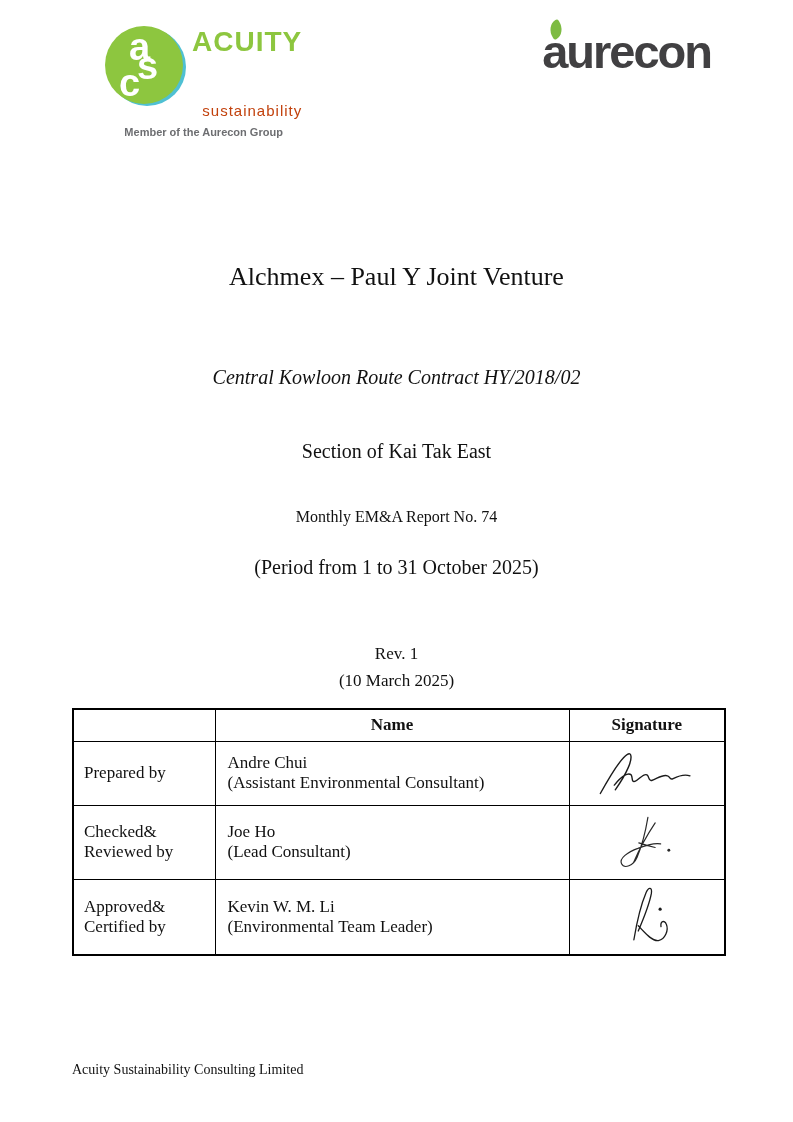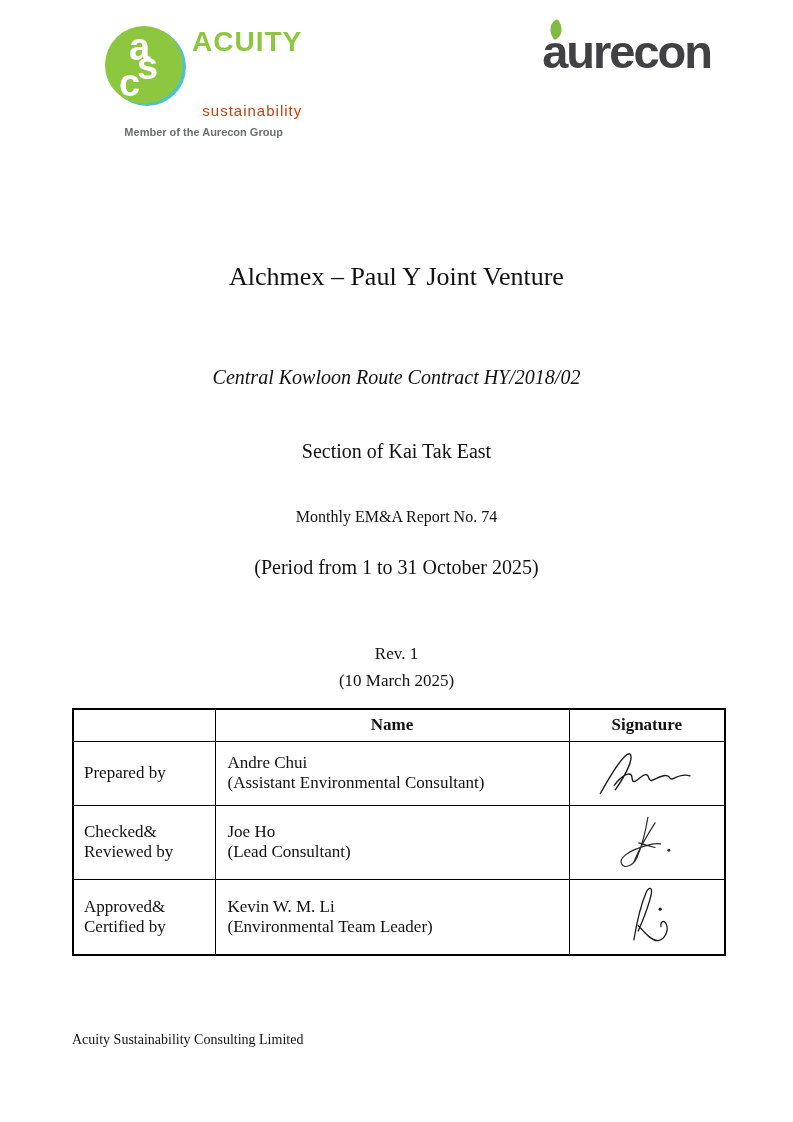--- a/index.html
+++ b/index.html
@@ -75,21 +75,21 @@
   .role-cell { padding: 6px 12px 6px 10px; }
   .role-line { display: flex; justify-content: flex-start; }
   .role-line span:empty { display: none; }
   .role-line:empty, .role-line2:empty { display: none; }
   .name-cell { padding: 6px 6px 6px 12px; }
   .sig-cell { text-align: center; padding: 2px; }
   .sig-cell svg { display: inline-block; vertical-align: middle; }
 
   
   .footer {
-    position: absolute; top: 1032px; left: 72px;
+    position: absolute; top: 1062px; left: 72px;
     font-size: 14px;
     font-family: Liberation Serif, serif;
   }
 </style>
 </head>
 <body>
 
 <div class="page">
 
   <header class="logos">

